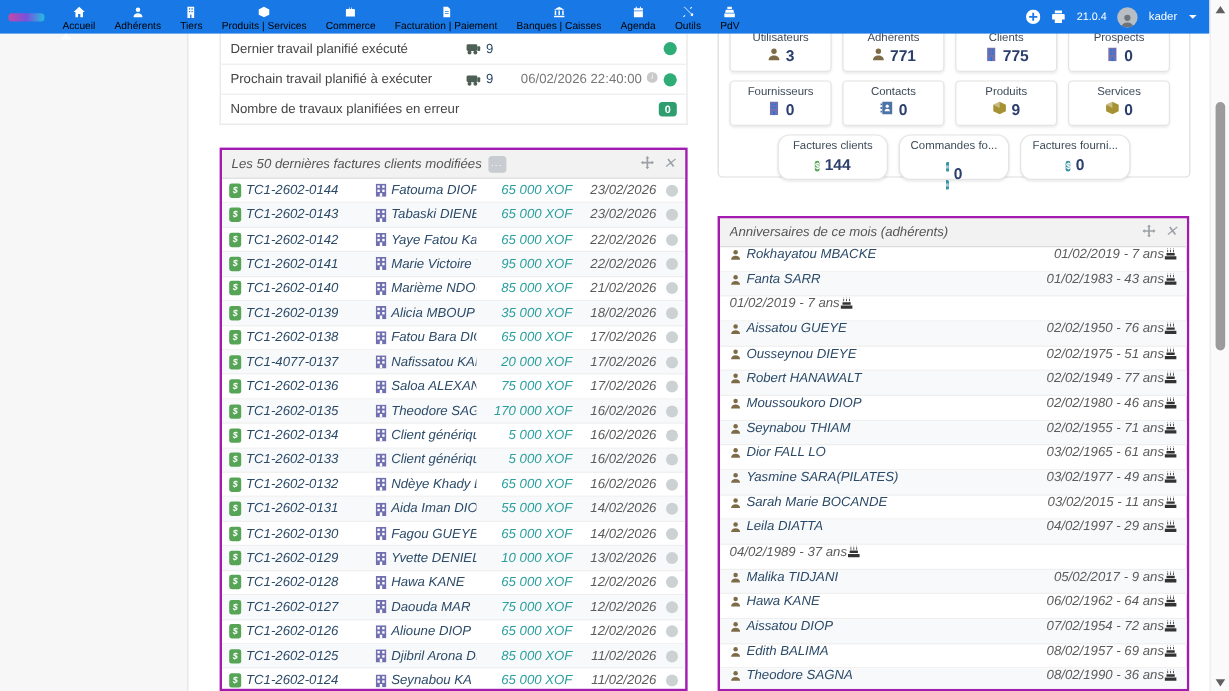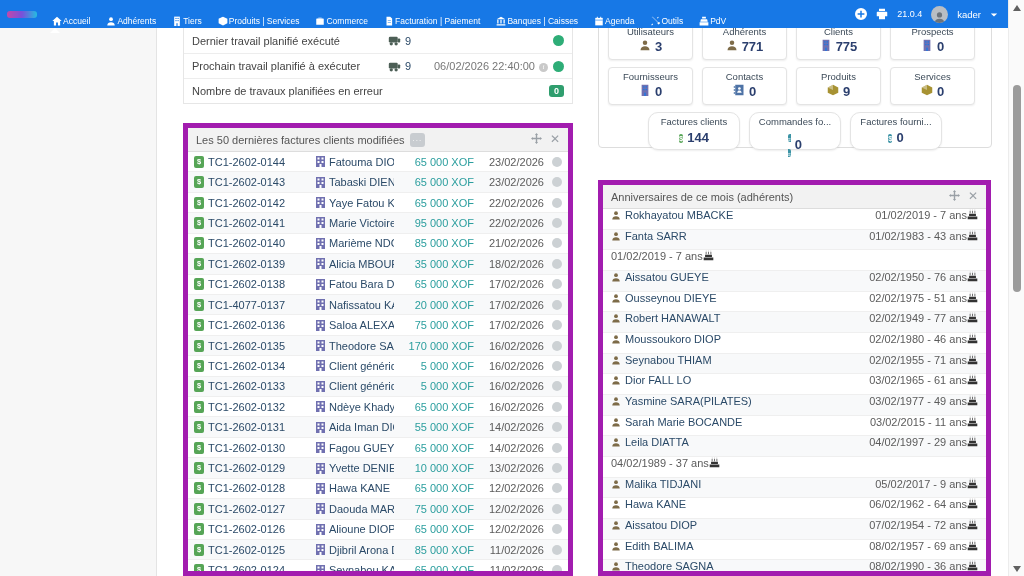--- a/index.html
+++ b/index.html
@@ -4,21 +4,21 @@
 <style>
   * { margin:0; padding:0; box-sizing:border-box; }
   html,body { width:1024px; height:576px; overflow:hidden; }
   body { position:relative; background:#fff; font-family:"Liberation Sans", sans-serif; -webkit-font-smoothing:antialiased; }
 
   
   .topbar { position:absolute; left:0; top:0; width:1008px; height:28px; background:#1778e6; z-index:20; display:flex; align-items:stretch; }
   .logo { width:44px; display:flex; align-items:center; justify-content:center; }
   .logo-mark { width:30px; height:7px; border-radius:3px; background:linear-gradient(90deg,#e040a0,#8a4bd8,#28c8e0); filter:blur(.6px); opacity:.85; }
   .menu { display:flex; align-items:flex-end; padding-bottom:2px; }
-  .menu-item { display:flex; flex-direction:row; align-items:center; justify-content:flex-end; color:#ffffff; text-decoration:none; padding:0 8px; gap:1px; position:relative; }
+  .menu-item { display:flex; flex-direction:column; align-items:center; justify-content:flex-end; color:#000000; text-decoration:none; padding:0 8px; gap:1px; position:relative; }
   .mi-icon { height:11px; display:flex; align-items:flex-end; }
   .mi-icon svg { width:10px; height:10px; fill:#fff; }
   .mi-label { font-size:8.5px; line-height:10px; white-space:nowrap; }
   .notch { position:absolute; top:28px; left:50px; width:0; height:0; border-left:5px solid transparent; border-right:5px solid transparent; border-bottom:5px solid #fff; z-index:21; border-bottom-color:#fff; transform:translateY(-0px); }
   .topbar-right { margin-left:auto; display:flex; align-items:center; gap:9px; padding-right:10px; color:#fff; }
   .tb-ico svg { width:12px; height:12px; fill:#fff; display:block; }
   .version { font-size:9px; }
   .avatar { width:17px; height:17px; border-radius:50%; background:#b9bec4; overflow:hidden; display:flex; align-items:flex-end; justify-content:center; }
   .avatar svg { width:13px; height:13px; fill:#6d747c; }
   .username { font-size:9.5px; }
@@ -33,28 +33,28 @@
   
   .left-col { position:absolute; left:0; top:28px; width:157px; height:548px; background:#f7f7f7; border-right:1px solid #e4e4e4; }
 
   
   .cron { position:absolute; left:183px; top:28px; width:390px; background:#fff; border:1px solid #e6e6e6; border-top:none; font-size:11px; color:#444; }
   .cron-row { display:flex; align-items:center; height:25px; padding:0 8px; border-top:1px solid #ededed; }
   .cron-row:first-child { border-top:none; }
   .cron-label { width:196px; }
   .cron-count { width:46px; display:flex; align-items:center; gap:4px; color:#2b4a68; }
   .cron-count svg { width:13px; height:11px; fill:#4d5f56; }
-  .cron-detail { flex:1; color:#777; display:flex; align-items:flex-end; gap:4px; }
+  .cron-detail { flex:1; color:#777; display:flex; align-items:flex-start; gap:4px; }
   .info-dot { width:9px; height:9px; border-radius:50%; background:#c9c9c9; color:#fff; font-size:7px; line-height:9px; text-align:center; font-style:italic; font-family:"Liberation Serif",serif; }
   .cron-status { width:14px; display:flex; justify-content:flex-end; }
   .dot-green { width:11px; height:11px; border-radius:50%; background:#2ead77; }
   .badge-green { background:#2f9e6e; color:#fff; font-size:9px; font-weight:bold; border-radius:3px; padding:1px 5px; }
 
   
-  .widget { position:absolute; background:#fff; border:5px solid #a21caf; overflow:hidden; }
+  .widget { position:absolute; background:#fff; border:2px solid #a21caf; overflow:hidden;font-style:italic; }
   .w-head { height:24px; background:#f2f2f2; border-bottom:1px solid #ddd; display:flex; align-items:center; padding:0 8px; color:#555; font-size:11px; }
   .w-title { white-space:nowrap; overflow:hidden; }
   .dots-badge { margin-left:5px; background:#c8ccd0; color:#fff; border-radius:3px; font-size:8px; line-height:8px; padding:2px 3px 4px; letter-spacing:1px; }
   .w-tools { margin-left:auto; display:flex; align-items:center; gap:8px; color:#9aa0a6; }
   .w-tools svg { width:11px; height:11px; fill:#9aa0a6; }
   .w-close { font-size:12px; line-height:11px; color:#9aa0a6; }
 
   
   #invoices { left:183px; top:123px; width:390px; height:453px; }
   .inv-row { display:flex; align-items:center; height:20.43px; padding:0 6px; font-size:11px; border-bottom:1px solid #efefef; }

